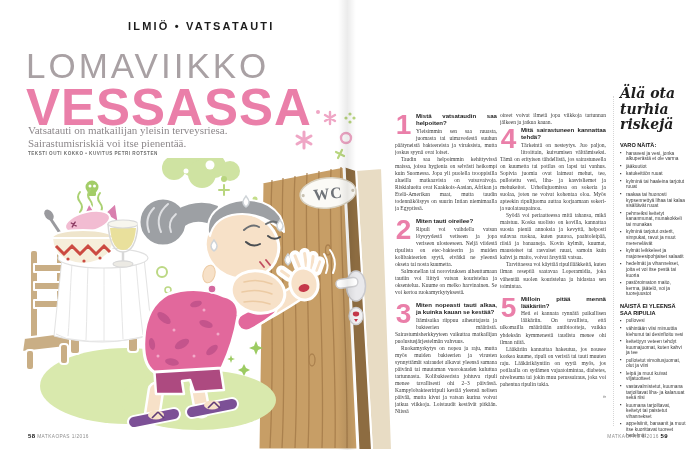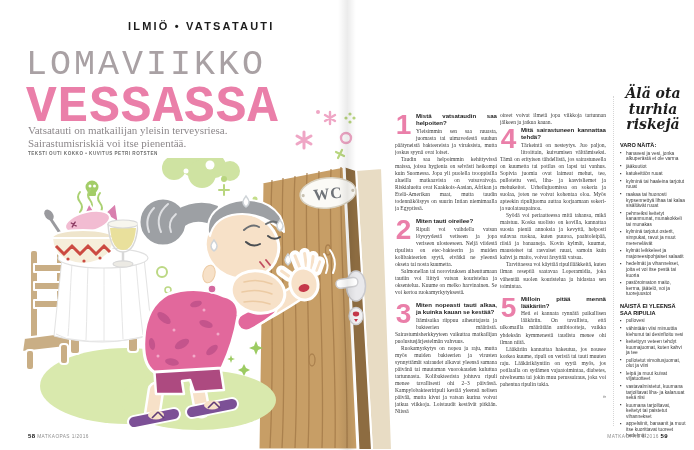--- a/index.html
+++ b/index.html
@@ -5,21 +5,21 @@
   html,body{margin:0;padding:0;background:#fff;}
   .spread{position:relative;width:694px;height:450px;background:#ffffff;overflow:hidden;
           font-family:"Liberation Sans",sans-serif;color:#3a3a3a;}
 
   
   .fold{position:absolute;left:338px;top:0;width:18px;height:450px;z-index:40;pointer-events:none;
         background:linear-gradient(90deg,rgba(0,0,0,0) 0%,rgba(0,0,0,0.08) 52%,rgba(0,0,0,0) 100%);}
 
   
   .tag{position:absolute;left:128px;top:20px;font-size:11px;font-weight:bold;letter-spacing:2.2px;color:#1c1c1c;z-index:10;}
-  .title-block{position:absolute;left:26px;top:48px;z-index:10;font-family:Liberation Mono, monospace;}
+  .title-block{position:absolute;left:26px;top:48px;z-index:10;}
   .title1{font-size:35px;font-weight:300;letter-spacing:3px;color:#a9a1a4;line-height:1;}
   .title2{font-size:51px;font-weight:800;letter-spacing:1px;color:var(--accent-pink,#ea7fa9);line-height:.95;margin-top:1px;}
   .subtitle{position:absolute;left:28px;top:124px;width:270px;font-family:"Liberation Serif",serif;
             font-size:11px;line-height:1.2;color:#8d888b;z-index:10;}
   .byline{position:absolute;left:28px;top:151px;font-size:4.6px;letter-spacing:.5px;color:#6f6f6f;font-weight:bold;z-index:10;}
 
   
   .col{position:absolute;top:112px;height:330px;overflow:hidden;font-family:"Liberation Serif",serif;
        font-size:5.5px;line-height:1.28;text-align:justify;color:#3a3a3a;z-index:10;}
   .col1{left:395px;width:102px;}
@@ -31,21 +31,21 @@
   .qhead{font-family:"Liberation Sans",sans-serif;font-weight:bold;font-size:6.1px;line-height:1.22;margin-bottom:1px;color:#1d1d1d;}
   .col p{margin:0;}
   .col p.ind{text-indent:6px;}
   .cont{margin-bottom:5px;}
   .endmark{text-align:right;font-family:"Liberation Sans",sans-serif;font-size:6px;color:#777;}
 
   
   .sep{position:absolute;left:613px;top:96px;height:330px;border-left:1px dotted #d6d6d6;z-index:5;}
   .sidebar{position:absolute;left:620px;top:86px;width:66px;z-index:10;font-size:4.8px;line-height:1.18;color:#3b3b3b;}
   .sidebar-title{font-family:"DejaVu Serif",serif;font-style:italic;font-weight:bold;
-                 font-size:14px;line-height:1.12;text-align:center;color:#1d1d1d;margin-bottom:9px;}
+                 font-size:14px;line-height:1.12;text-align:left;color:#1d1d1d;margin-bottom:9px;}
   .side-head{font-family:"Liberation Sans",sans-serif;font-weight:bold;font-size:5.6px;line-height:1.2;margin:6px 0 2px;color:#111;}
   .side-list{list-style:none;margin:0;padding:0;}
   .side-list li{position:relative;padding-left:6px;margin-bottom:1.8px;}
   .side-list li::before{content:"\25AA";position:absolute;left:0;top:-0.5px;font-size:4.6px;color:#3b3b3b;}
 
   
   .footer{position:absolute;bottom:11px;font-size:4.8px;letter-spacing:.4px;color:#8e8e8e;z-index:10;}
   .footer .pn{font-weight:bold;color:#111;font-size:6px;}
   .footer-left{left:28px;}
   .footer-right{right:26px;}

